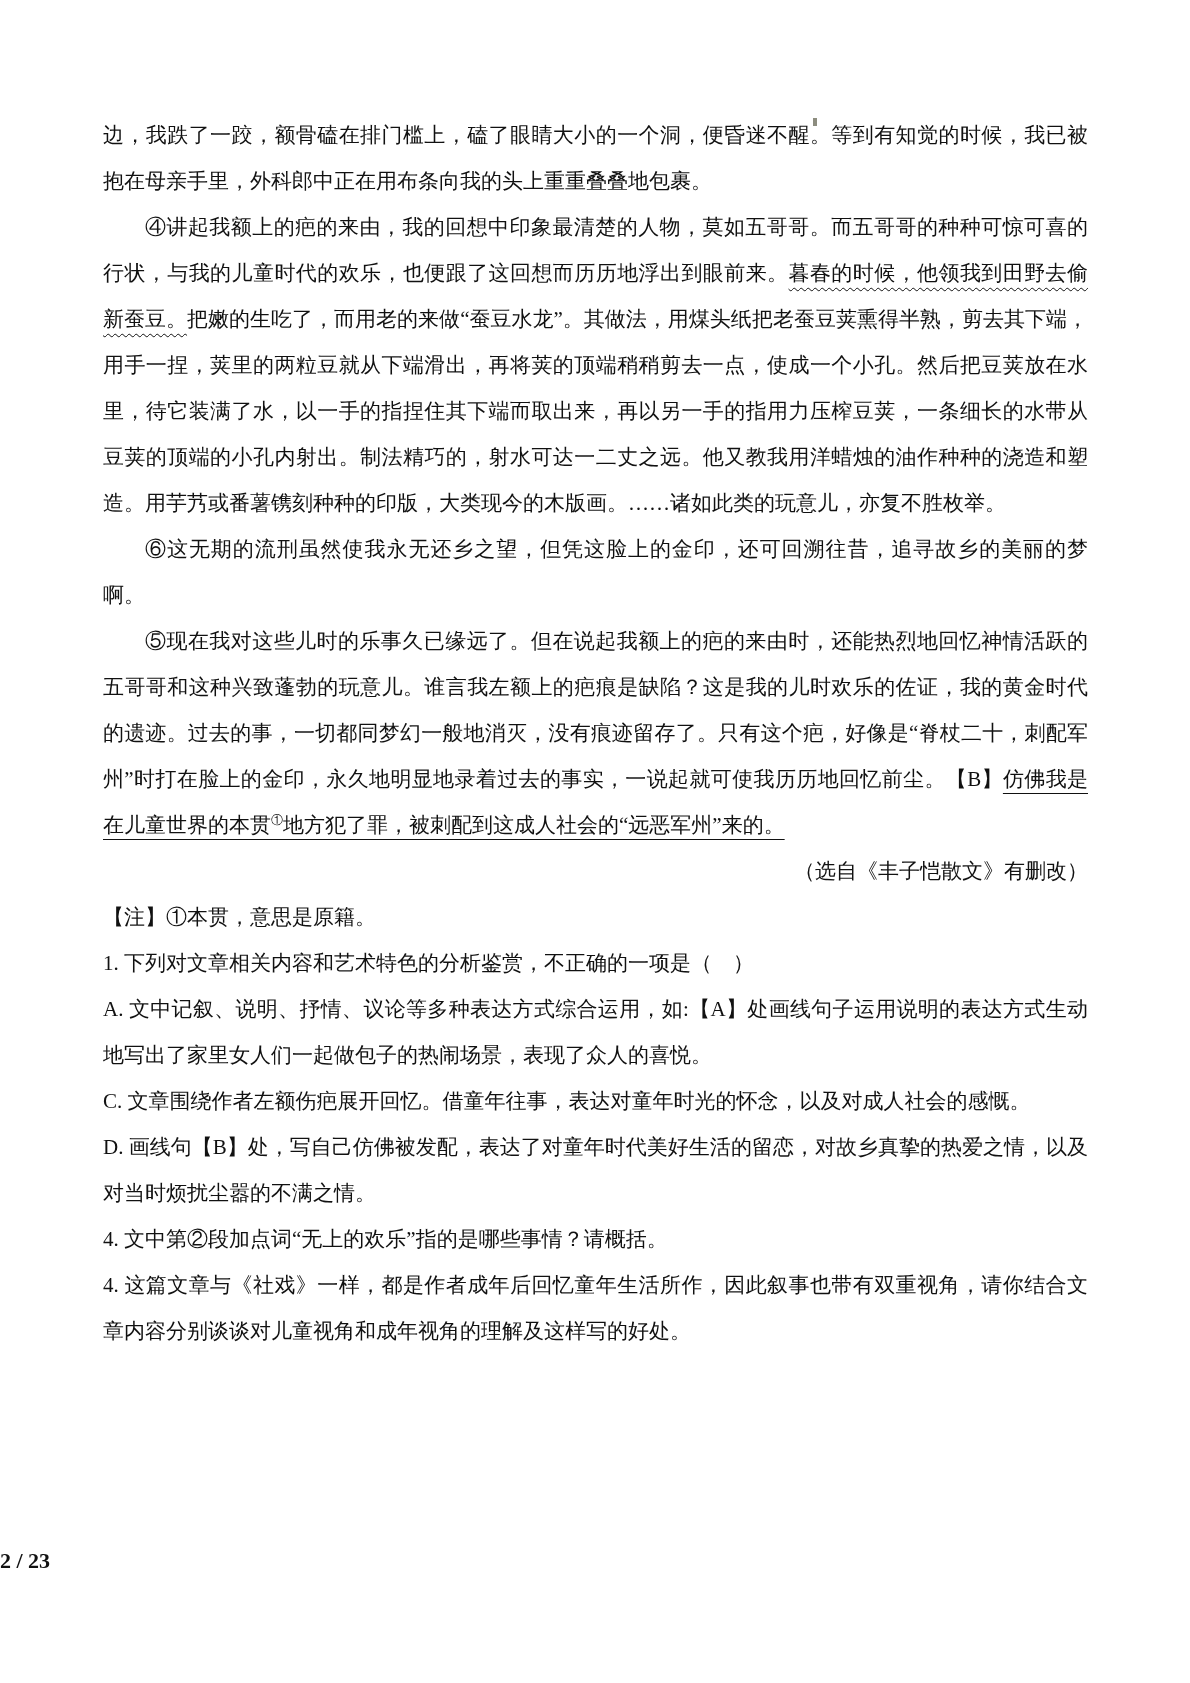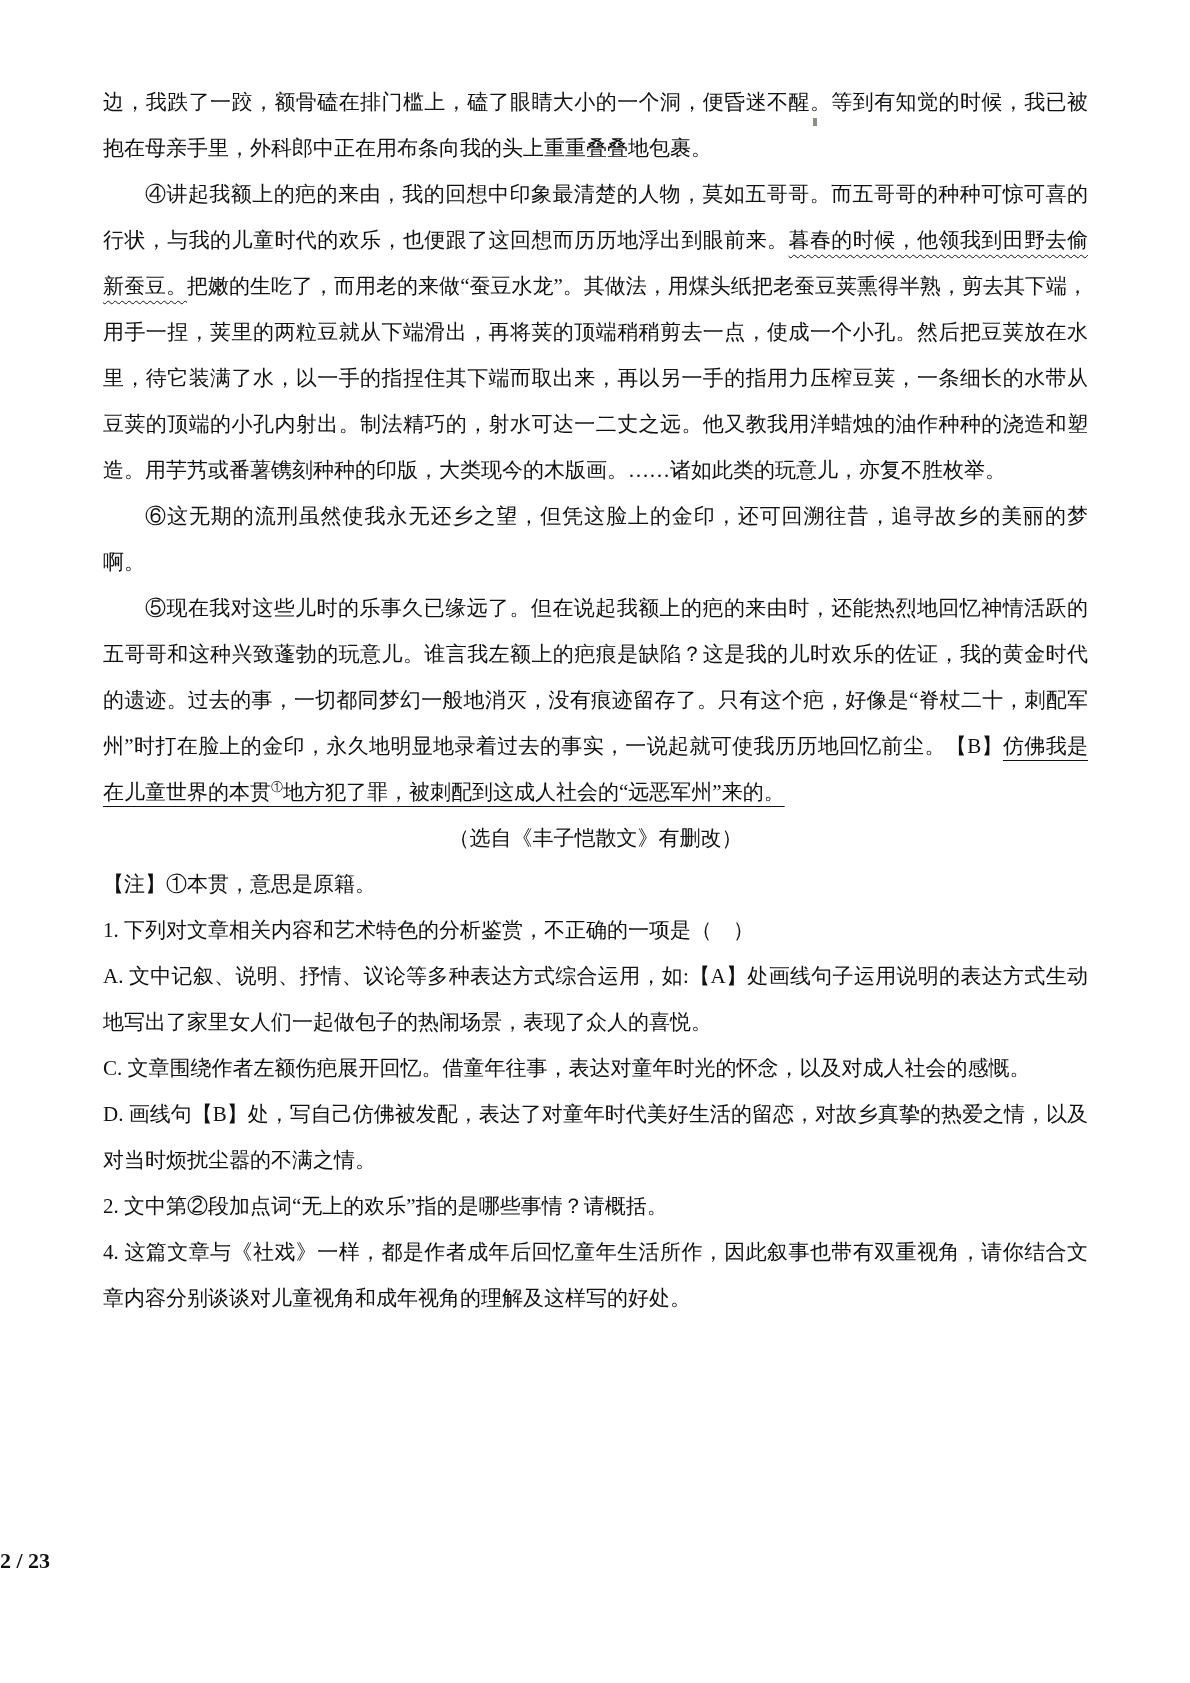--- a/index.html
+++ b/index.html
@@ -17,28 +17,28 @@
     z-index:0;pointer-events:none;user-select:none;
   }
   .wm-row1{position:absolute;left:44px;top:48px;font-size:27px;letter-spacing:9px;color:rgba(160,190,174,.55);}
   .wm-big{position:absolute;left:2px;top:38px;font-size:104px;font-style:italic;font-weight:bold;color:rgba(168,198,182,.38);letter-spacing:4px;}
   .wm-small{position:absolute;left:128px;top:108px;font-size:27px;color:rgba(160,190,174,.6);letter-spacing:2px;}
   .wm-row2{position:absolute;left:40px;top:162px;font-size:27px;letter-spacing:3px;color:rgba(160,190,174,.5);}
   .wm-logo{position:absolute;left:242px;top:-6px;opacity:.45;}
   
   .content{
     position:relative;z-index:1;
-    padding:79px 102px 0 103px;
+    padding:112px 102px 0 103px;
     font-size:21px;line-height:46px;
     text-align:justify;
   }
   .content p{margin:0;}
   .para{text-indent:2em;}
   .noindent{text-indent:0;}
-  .attribution{text-align:center;text-indent:0;}
+  .attribution{text-align:right;text-indent:0;}
   .wavy{
     text-decoration:underline;
     text-decoration-style:wavy;
     text-decoration-thickness:1px;
     text-underline-offset:7px;
   }
   .ul-solid{
     text-decoration:underline;
     text-decoration-thickness:1px;
     text-underline-offset:7px;
@@ -75,21 +75,21 @@
     <p class="noindent">【注】①本贯，意思是原籍。</p>
 
     <div>
       <p class="q-stem">1. 下列对文章相关内容和艺术特色的分析鉴赏，不正确的一项是（　）</p>
       <p class="option">A. 文中记叙、说明、抒情、议论等多种表达方式综合运用，如:【A】处画线句子运用说明的表达方式生动地写出了家里女人们一起做包子的热闹场景，表现了众人的喜悦。</p>
       <p class="option">C. 文章围绕作者左额伤疤展开回忆。借童年往事，表达对童年时光的怀念，以及对成人社会的感慨。</p>
       <p class="option">D. 画线句【B】处，写自己仿佛被发配，表达了对童年时代美好生活的留恋，对故乡真挚的热爱之情，以及对当时烦扰尘嚣的不满之情。</p>
     </div>
 
     <div>
-      <p class="q-stem">2. 文中第②段加点词“无上的欢乐”指的是哪些事情？请概括。</p>
+      <p class="q-stem">4. 文中第②段加点词“无上的欢乐”指的是哪些事情？请概括。</p>
     </div>
 
     <div>
     </div>
 
     <div>
       <p class="q-stem">4. 这篇文章与《社戏》一样，都是作者成年后回忆童年生活所作，因此叙事也带有双重视角，请你结合文章内容分别谈谈对儿童视角和成年视角的理解及这样写的好处。</p>
     </div>
 
   </div>

